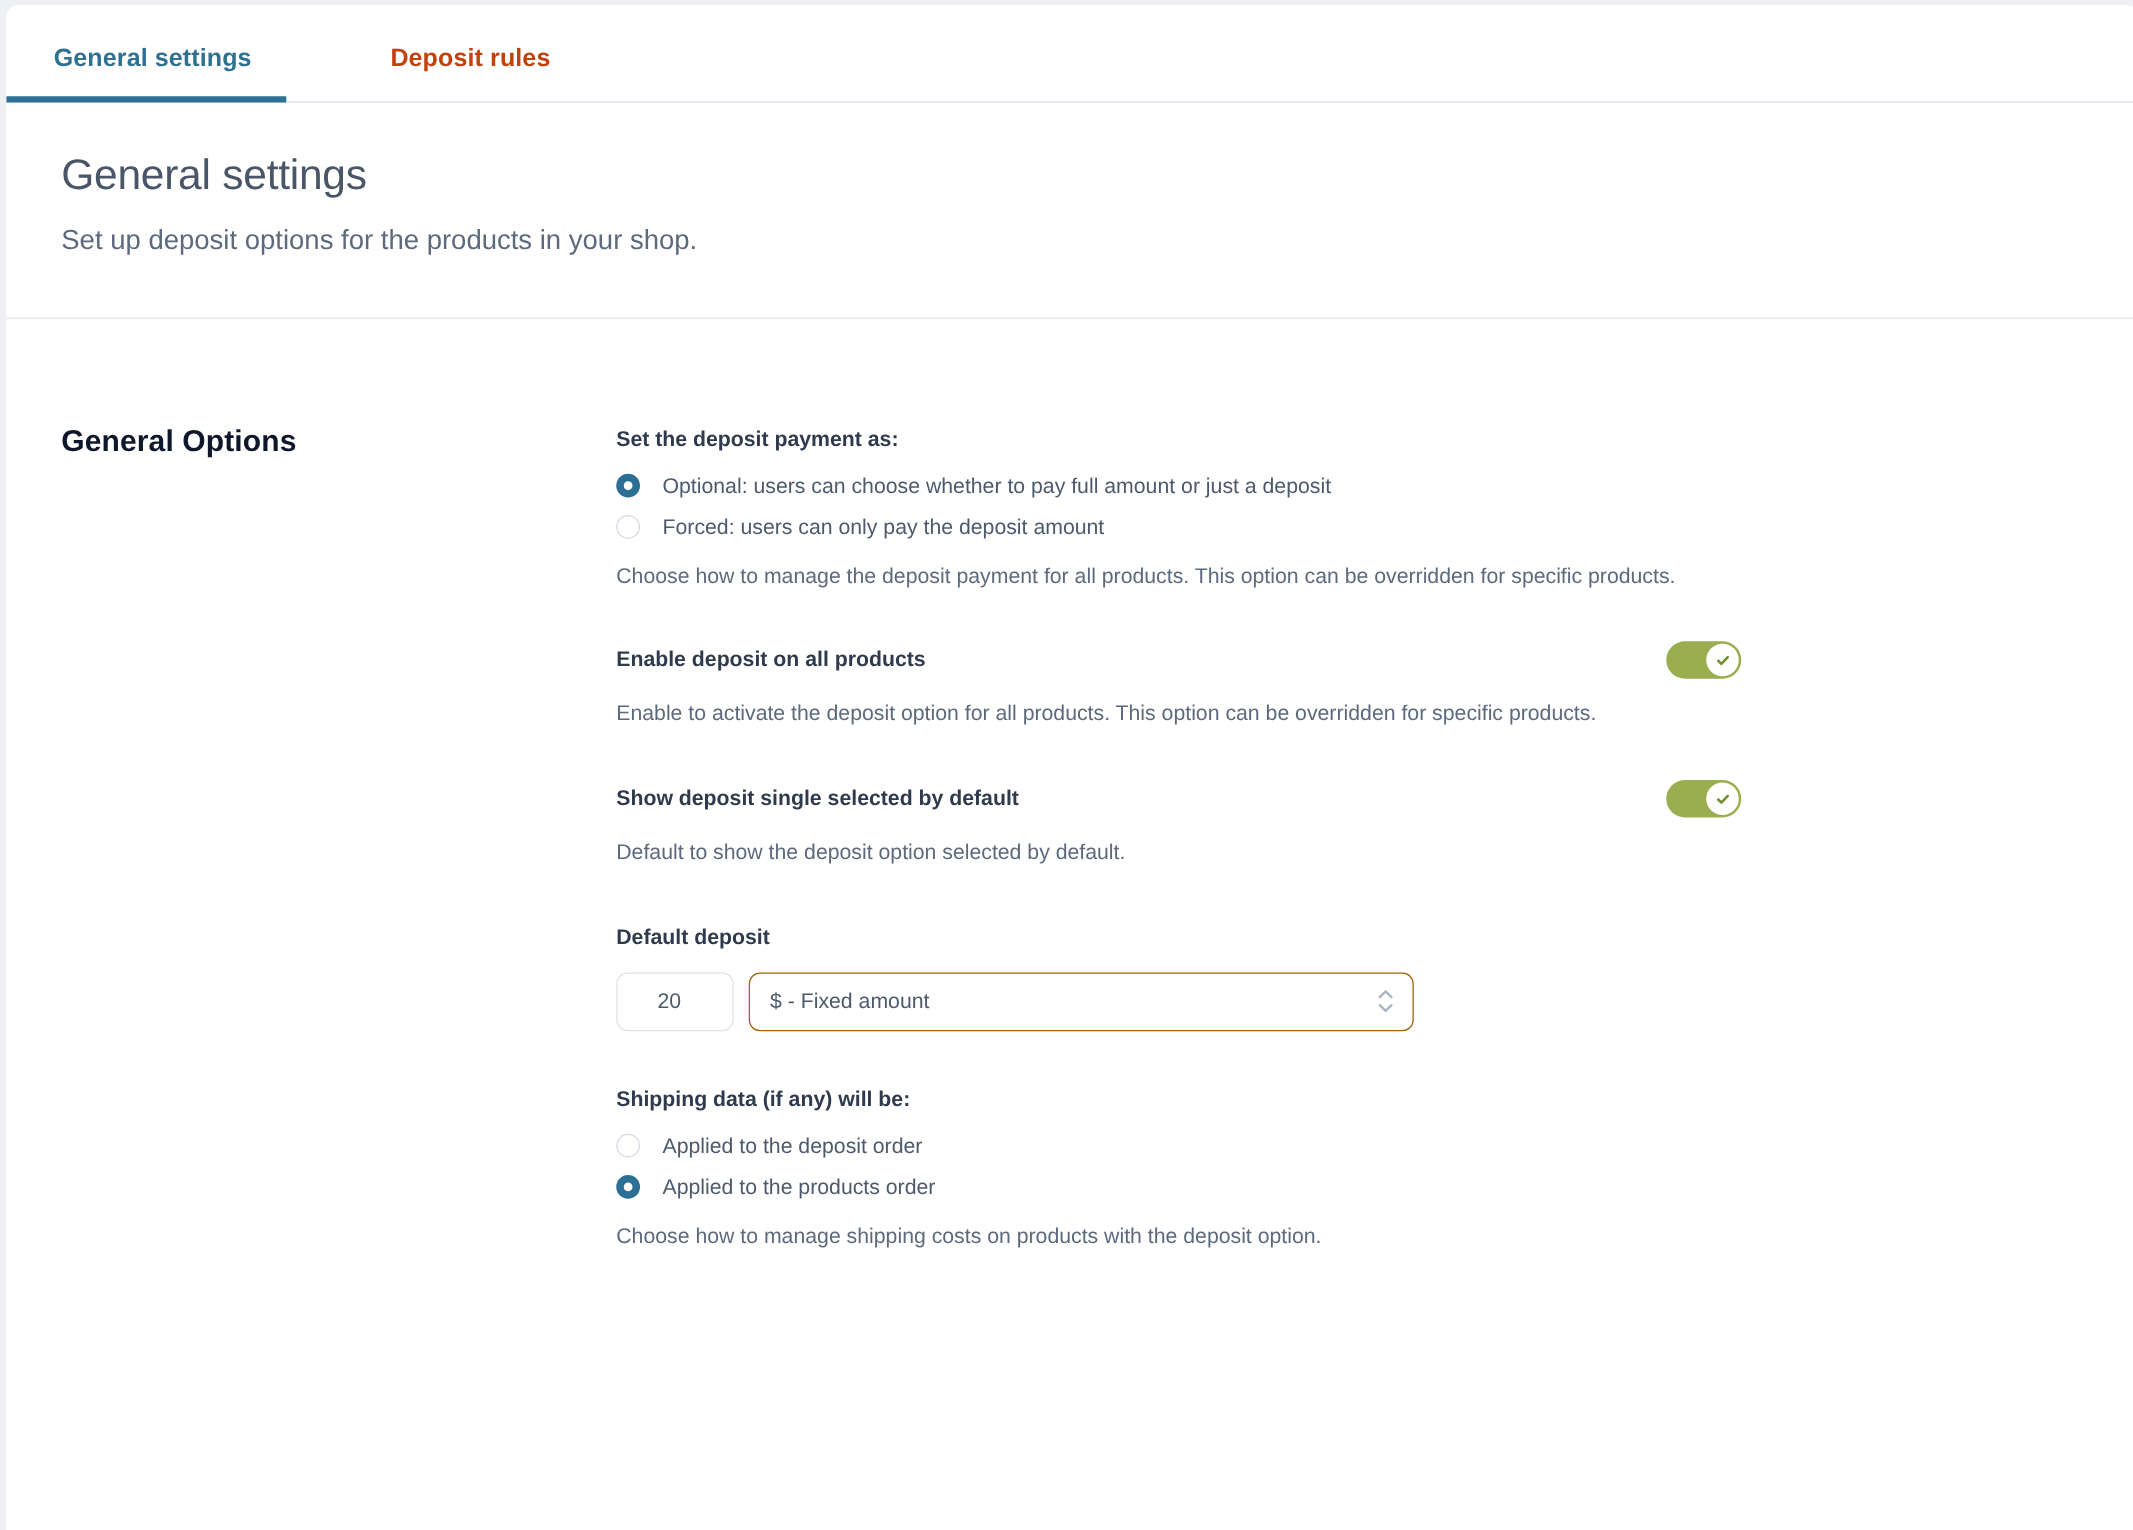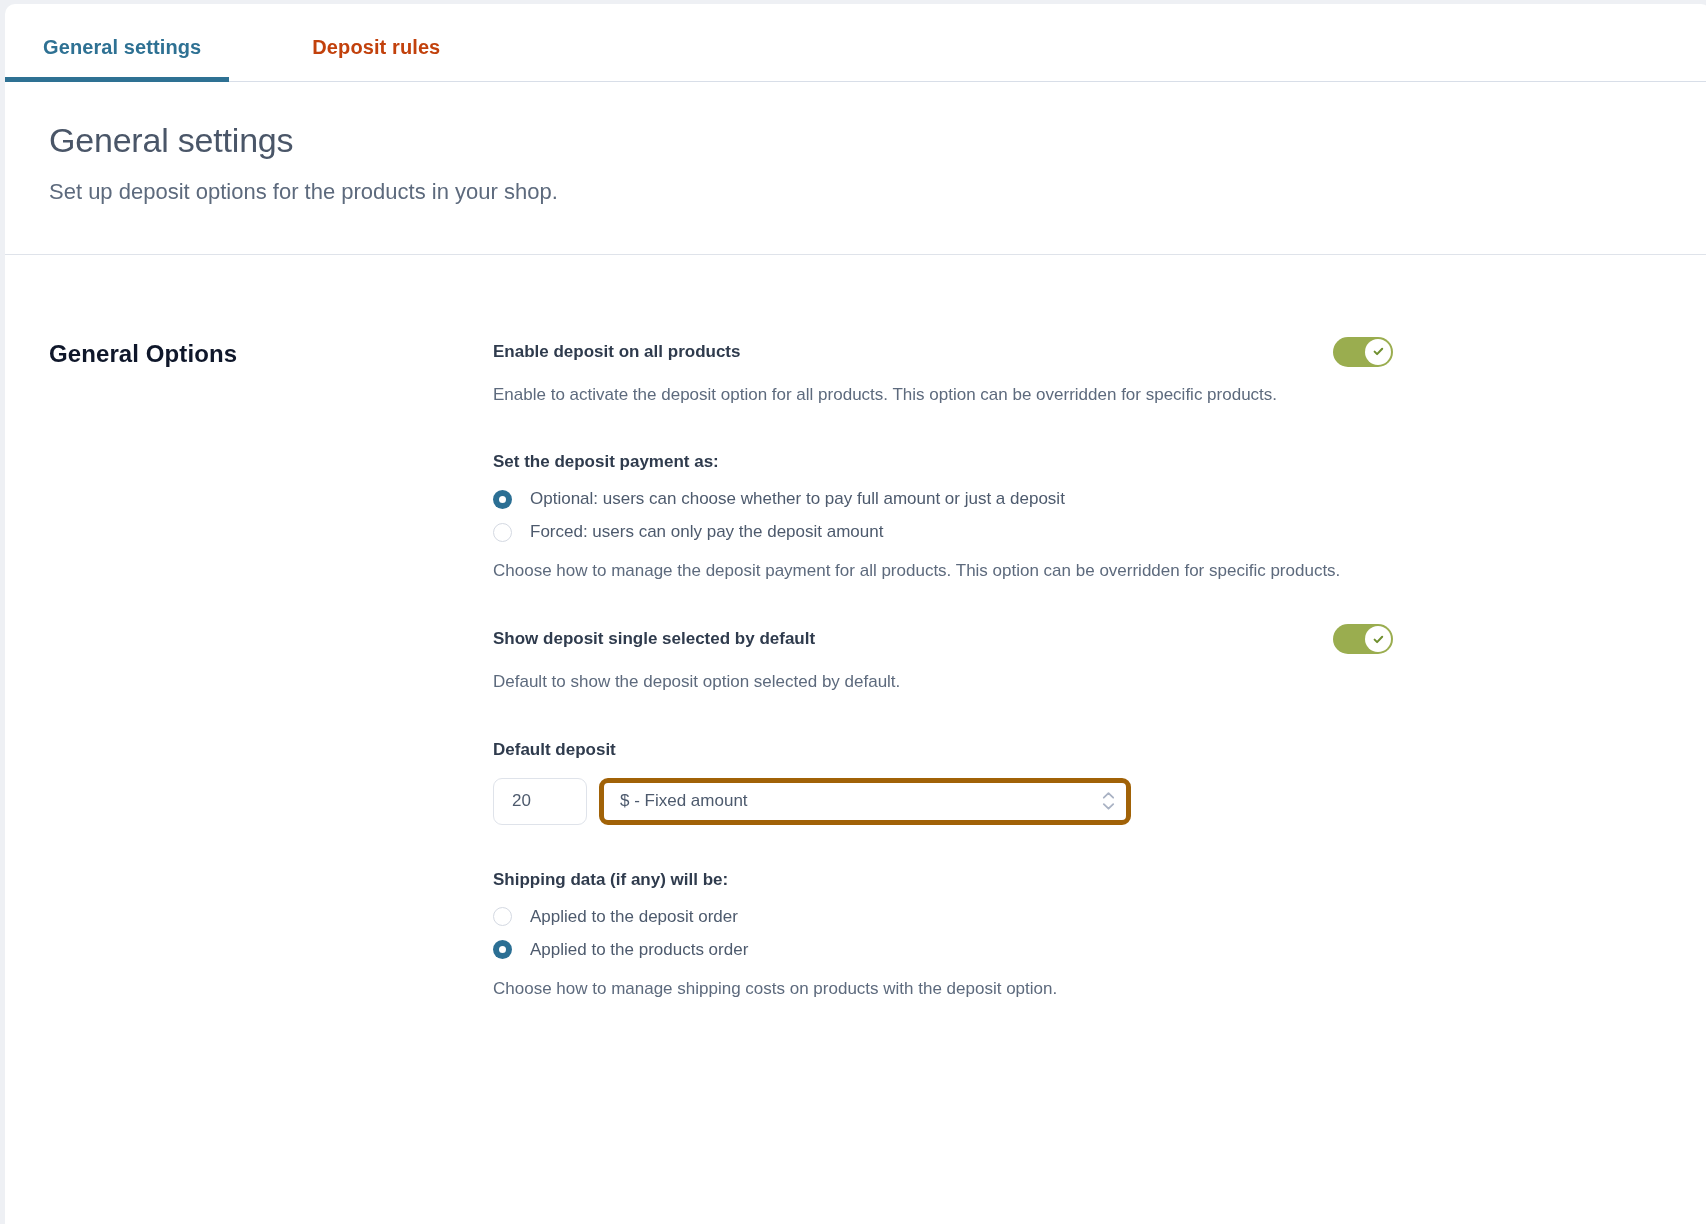--- a/index.html
+++ b/index.html
@@ -201,32 +201,32 @@
   }
   .num-input {
     width: 94px;
     height: 47px;
     border: 1px solid #dfe3ea;
     border-radius: 9px;
     background: #fff;
     font-family: "Liberation Sans", sans-serif;
     font-size: 17px;
     color: #4d5a6d;
-    padding: 0 18px;
+    padding: 0 32px;
     outline: none;
   }
   .select-wrap {
     position: relative;
     width: 532px;
     height: 47px;
   }
   .select-box {
     width: 100%;
     height: 100%;
-    border: 5px solid #a16207;
+    border: 1px solid #a16207;
     border-radius: 9px;
     background: #fff;
     display: flex;
     align-items: center;
     padding: 0 16px;
     font-size: 17px;
     color: #4d5a6d;
     cursor: pointer;
   }
   .select-stepper {
@@ -257,48 +257,48 @@
     <p class="page-sub">Set up deposit options for the products in your shop.</p>
   </div>
 
   <div class="body">
 
     <div class="col-left">
       <div class="section-title">General Options</div>
     </div>
 
     <div class="col-right">
+
+      <div class="field">
+        <div class="field-label">Set the deposit payment as:</div>
+        <div class="radio-group">
+          <div class="radio-row">
+            <span class="radio checked"></span>
+            <span class="radio-label">Optional: users can choose whether to pay full amount or just a deposit</span>
+          </div>
+          <div class="radio-row">
+            <span class="radio"></span>
+            <span class="radio-label">Forced: users can only pay the deposit amount</span>
+          </div>
+        </div>
+        <div class="field-help">Choose how to manage the deposit payment for all products. This option can be overridden for specific products.</div>
+      </div>
 
       <div class="field">
         <div class="field-row">
           <div class="field-label">Enable deposit on all products</div>
           <div class="toggle">
             <div class="knob">
               <svg width="13" height="13" viewBox="0 0 13 13">
                 <path d="M2.6 6.6 L5.1 9.1 L10.2 3.7" fill="none" stroke="#6f8f2f" stroke-width="2" stroke-linecap="round" stroke-linejoin="round"></path>
               </svg>
             </div>
           </div>
         </div>
         <div class="field-help">Enable to activate the deposit option for all products. This option can be overridden for specific products.</div>
-      </div>
-
-      <div class="field">
-        <div class="field-label">Set the deposit payment as:</div>
-        <div class="radio-group">
-          <div class="radio-row">
-            <span class="radio checked"></span>
-            <span class="radio-label">Optional: users can choose whether to pay full amount or just a deposit</span>
-          </div>
-          <div class="radio-row">
-            <span class="radio"></span>
-            <span class="radio-label">Forced: users can only pay the deposit amount</span>
-          </div>
-        </div>
-        <div class="field-help">Choose how to manage the deposit payment for all products. This option can be overridden for specific products.</div>
       </div>
 
       <div class="field">
         <div class="field-row">
           <div class="field-label">Show deposit single selected by default</div>
           <div class="toggle">
             <div class="knob">
               <svg width="13" height="13" viewBox="0 0 13 13">
                 <path d="M2.6 6.6 L5.1 9.1 L10.2 3.7" fill="none" stroke="#6f8f2f" stroke-width="2" stroke-linecap="round" stroke-linejoin="round"></path>
               </svg>

